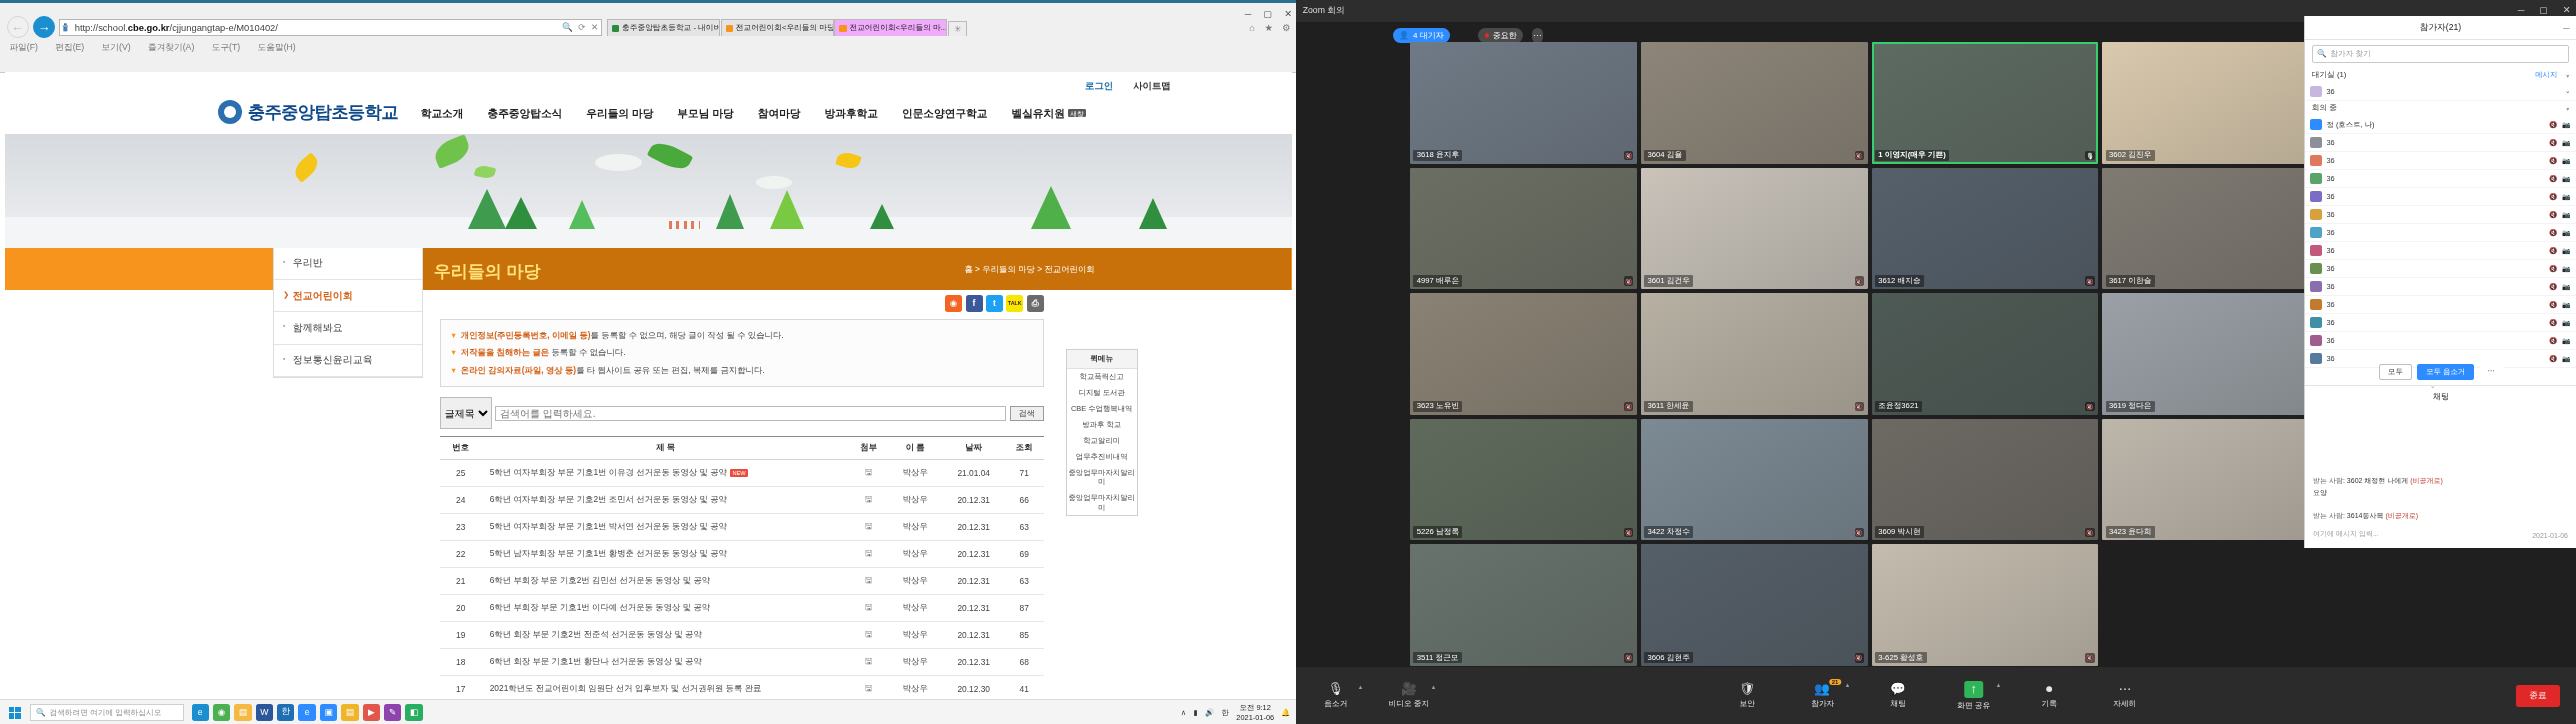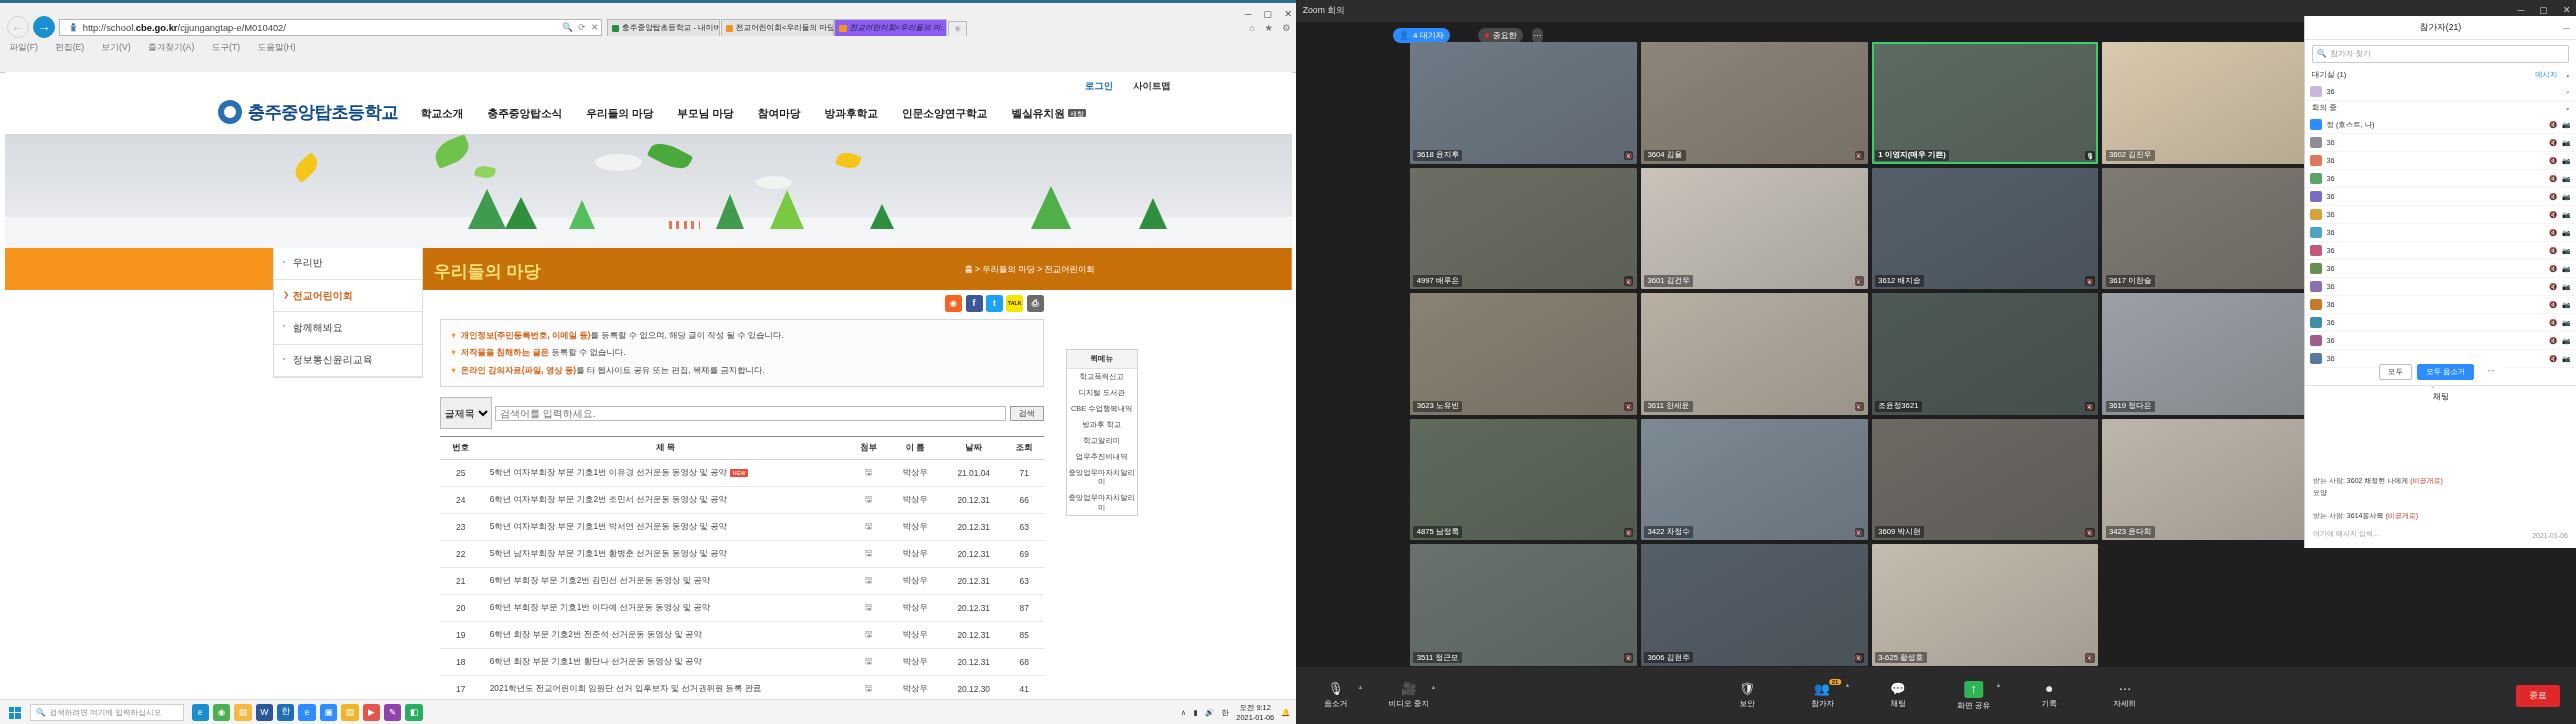--- a/index.html
+++ b/index.html
@@ -9,30 +9,30 @@
   
   .ie{position:absolute;left:0;top:0;width:1296px;height:725px;background:#fff;}
   .ie-chrome{position:absolute;left:0;top:0;width:1296px;height:72px;background:#f0f0f0;border-bottom:0.7px solid #c8c8c8;}
   .ie-topline{position:absolute;left:0;top:0;width:1296px;height:3.4px;background:#2d6f8f;}
 
   .nav-row{position:absolute;left:6.7px;top:17.4px;height:20px;display:flex;align-items:center;}
   .navbtn{width:20px;height:20px;border-radius:50%;display:flex;align-items:center;justify-content:center;font-size:12.7px;}
   .navbtn.back{color:#b9b9b9;border:1.3px solid #d6d6d6;}
   .navbtn.fwd{background:#1a8fd0;color:#fff;border:1.3px solid #1a8fd0;margin-left:4.7px;}
 
-  .urlbar{position:absolute;left:59px;top:19px;width:543px;height:17.4px;background:#fff;border:0.7px solid #b5b5b5;display:flex;align-items:center;padding-left:8px;box-sizing:border-box;}
+  .urlbar{position:absolute;left:59px;top:19px;width:543px;height:17.4px;background:#fff;border:0.7px solid #b5b5b5;display:flex;align-items:center;padding-left:0;box-sizing:border-box;}
   .url-ico{width:10.7px;height:10.7px;margin-right:4px;flex:0 0 auto;}
   .url-txt{font-size:9.4px;color:#444;white-space:nowrap;}
   .url-txt b{color:#111;font-weight:700;}
   .url-right{position:absolute;right:2.7px;top:2px;display:flex;gap:5.4px;color:#8a8a8a;font-size:8.7px;}
 
   .ie-tabs{position:absolute;left:607px;top:19px;height:17.4px;display:flex;align-items:flex-end;}
   .ie-tab{height:17.4px;display:flex;align-items:center;padding:0 4px;font-size:7.7px;color:#222;border:0.7px solid #b9b9b9;border-bottom:none;background:#e4e4e4;max-width:113px;box-sizing:border-box;margin-right:0.7px;white-space:nowrap;overflow:hidden;}
   .ie-tab .fav{width:7.4px;height:7.4px;margin-right:2.7px;flex:0 0 auto;border-radius:1.3px;}
-  .ie-tab.active{background:#8b5cf6;font-style:italic;}
+  .ie-tab.active{background:#f0abfc;}
   .ie-newtab{width:17.4px;height:14.8px;border:0.7px solid #b9b9b9;border-bottom:none;background:#ededed;display:flex;align-items:center;justify-content:center;color:#888;font-size:8.7px;}
 
   .win-ctrl{position:absolute;right:4px;top:8px;display:flex;gap:12px;color:#555;font-size:9.4px;}
   .ie-icons{position:absolute;right:5.4px;top:21.5px;display:flex;gap:9.4px;align-items:center;color:#7a7a7a;font-size:9.4px;}
 
   .menubar{position:absolute;left:9.4px;top:42px;display:flex;gap:17.4px;font-size:8.7px;color:#777;}
 
   
   .site{position:absolute;left:4.7px;top:72px;width:1287px;height:627px;background:#fff;overflow:hidden;}
   .site-top{height:25.5px;background:#fff;position:relative;}
@@ -513,21 +513,21 @@
         </div>
         <div class="tile" style="background: linear-gradient(150deg, rgb(78, 90, 85), rgba(78, 90, 85, 0.8));">
           <span class="nm">조윤정3621</span>
           <span class="mic">🔇</span>
         </div>
         <div class="tile" style="background: linear-gradient(150deg, rgb(154, 160, 166), rgba(154, 160, 166, 0.8));">
           <span class="nm">3619 정다은</span>
           <span class="mic">🔇</span>
         </div>
         <div class="tile" style="background: linear-gradient(150deg, rgb(95, 106, 92), rgba(95, 106, 92, 0.8));">
-          <span class="nm">4875 남정록</span>
+          <span class="nm">5226 남정록</span>
           <span class="mic">🔇</span>
         </div>
         <div class="tile" style="background: linear-gradient(150deg, rgb(124, 138, 148), rgba(124, 138, 148, 0.8));">
           <span class="nm">3422 차정수</span>
           <span class="mic">🔇</span>
         </div>
         <div class="tile" style="background: linear-gradient(150deg, rgb(109, 106, 100), rgba(109, 106, 100, 0.8));">
           <span class="nm">3609 박시현</span>
           <span class="mic">🔇</span>
         </div>

